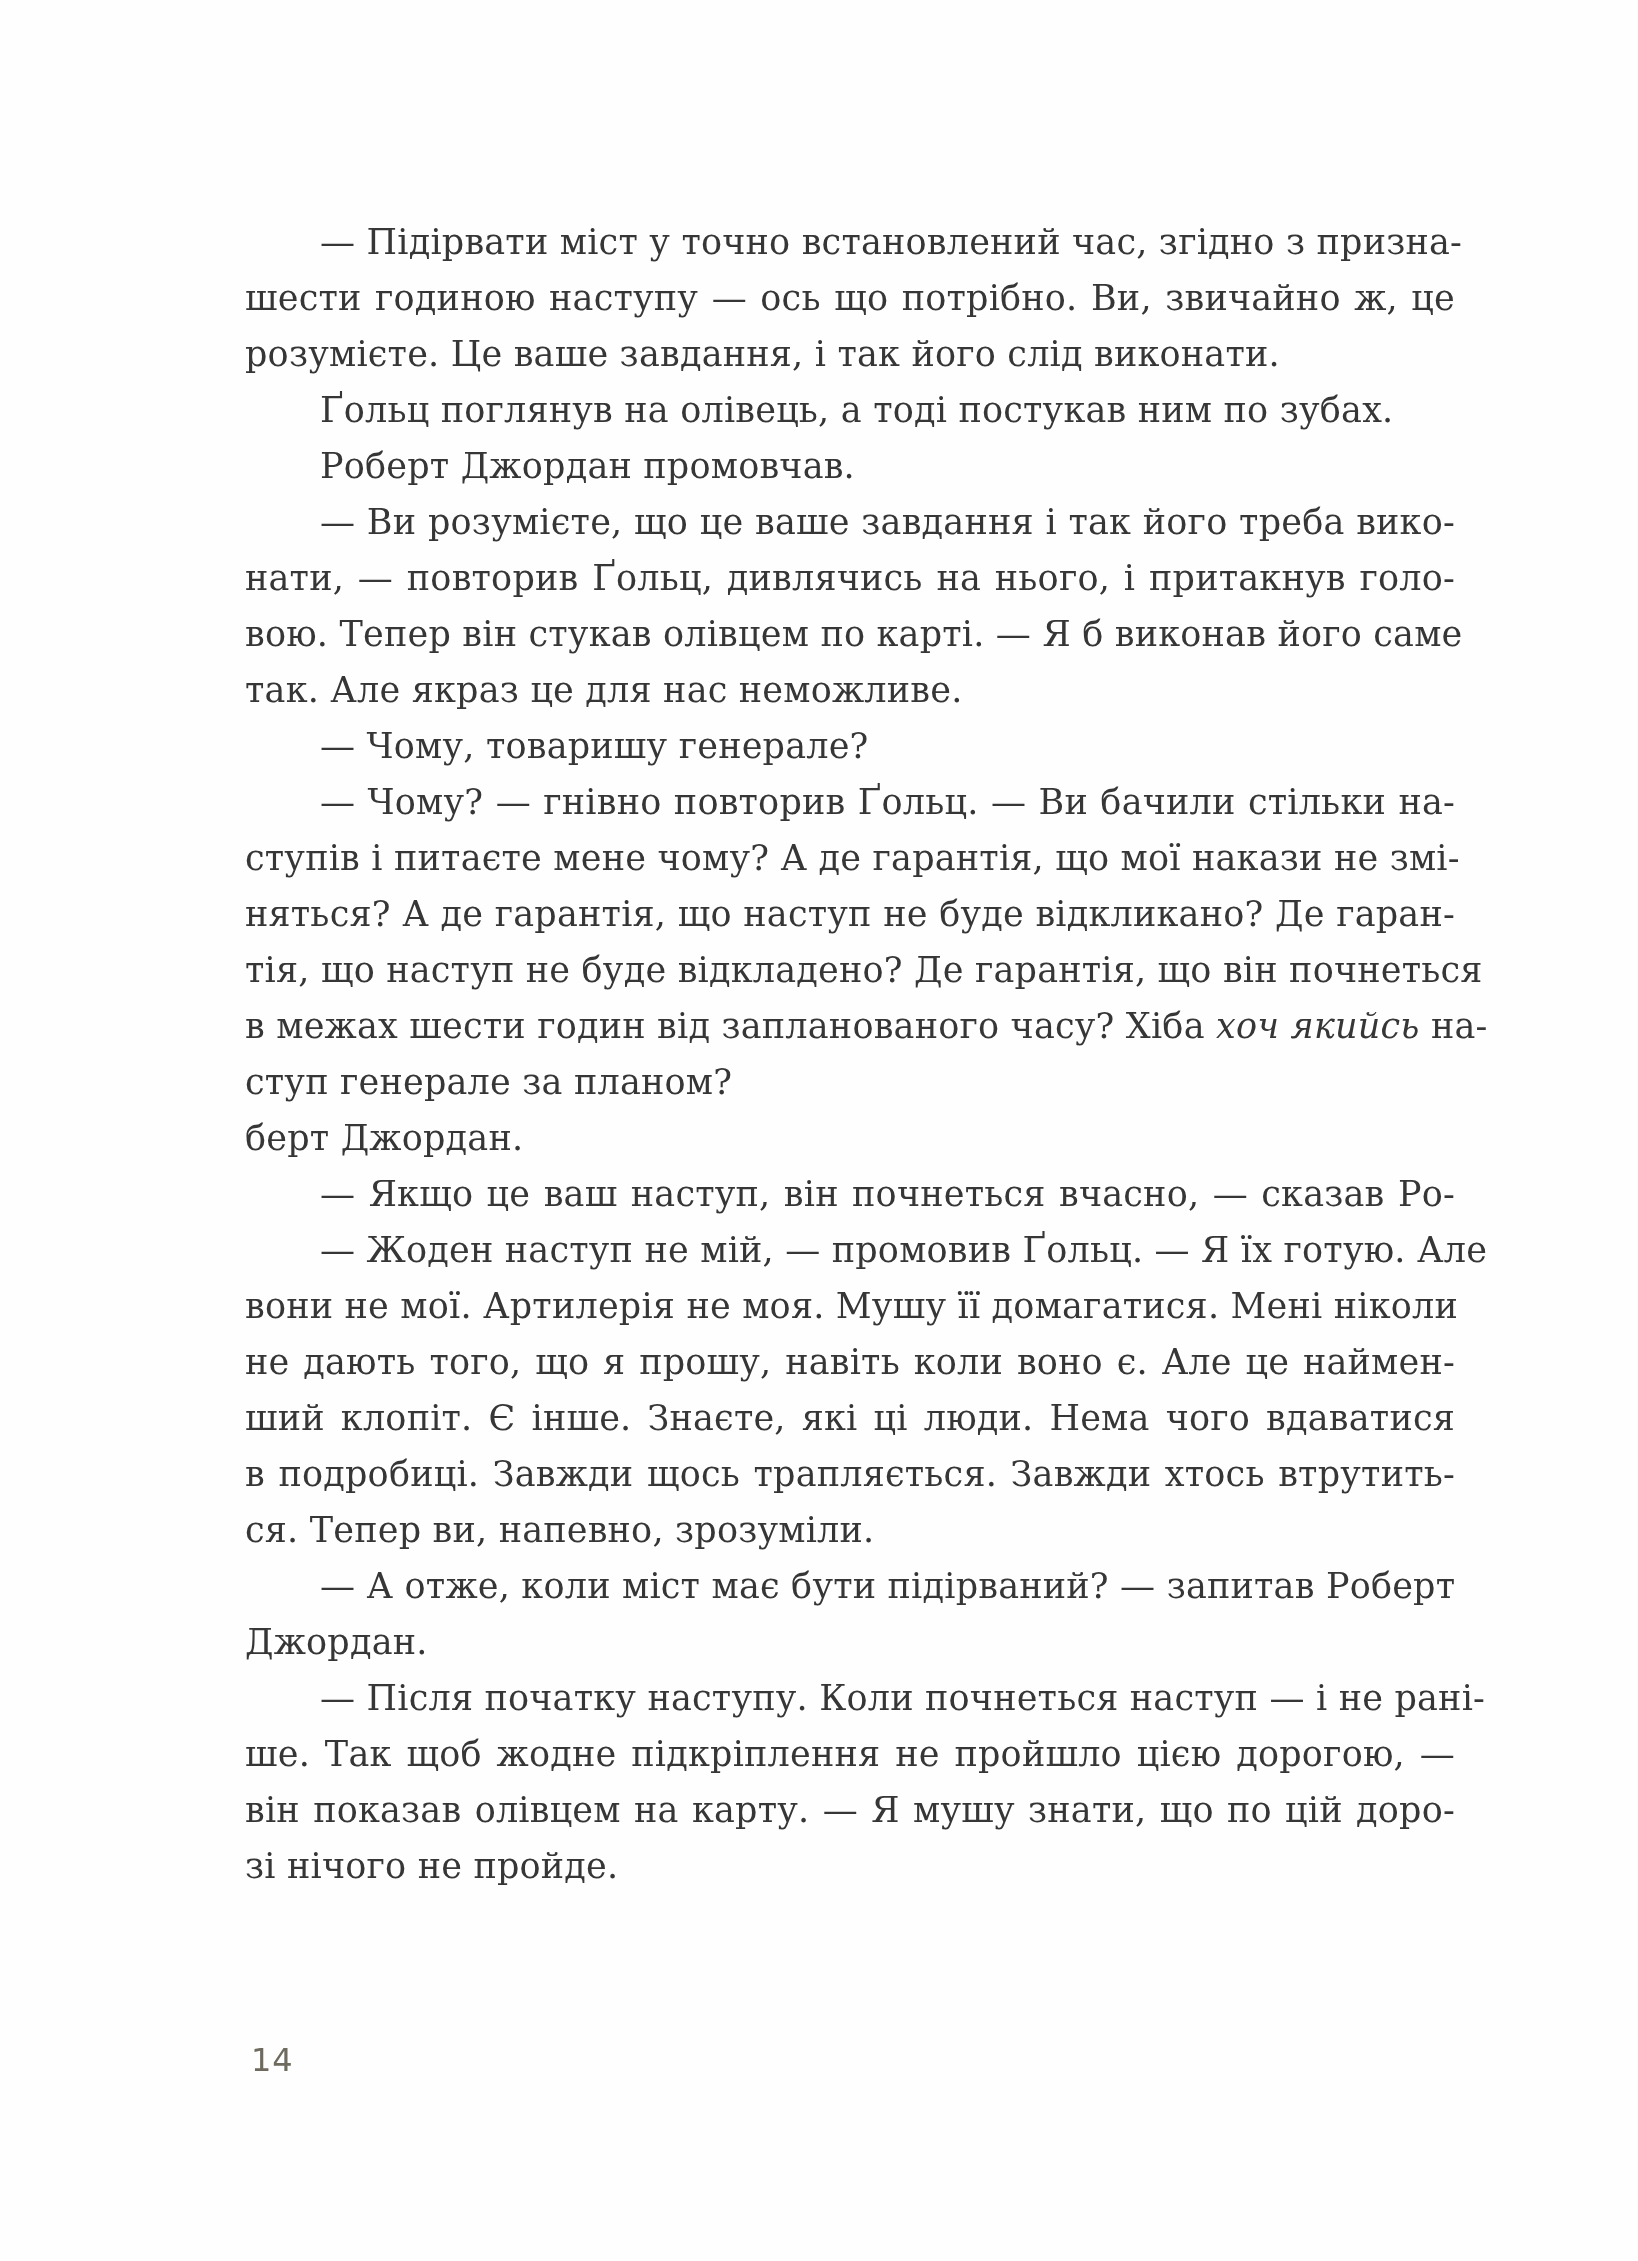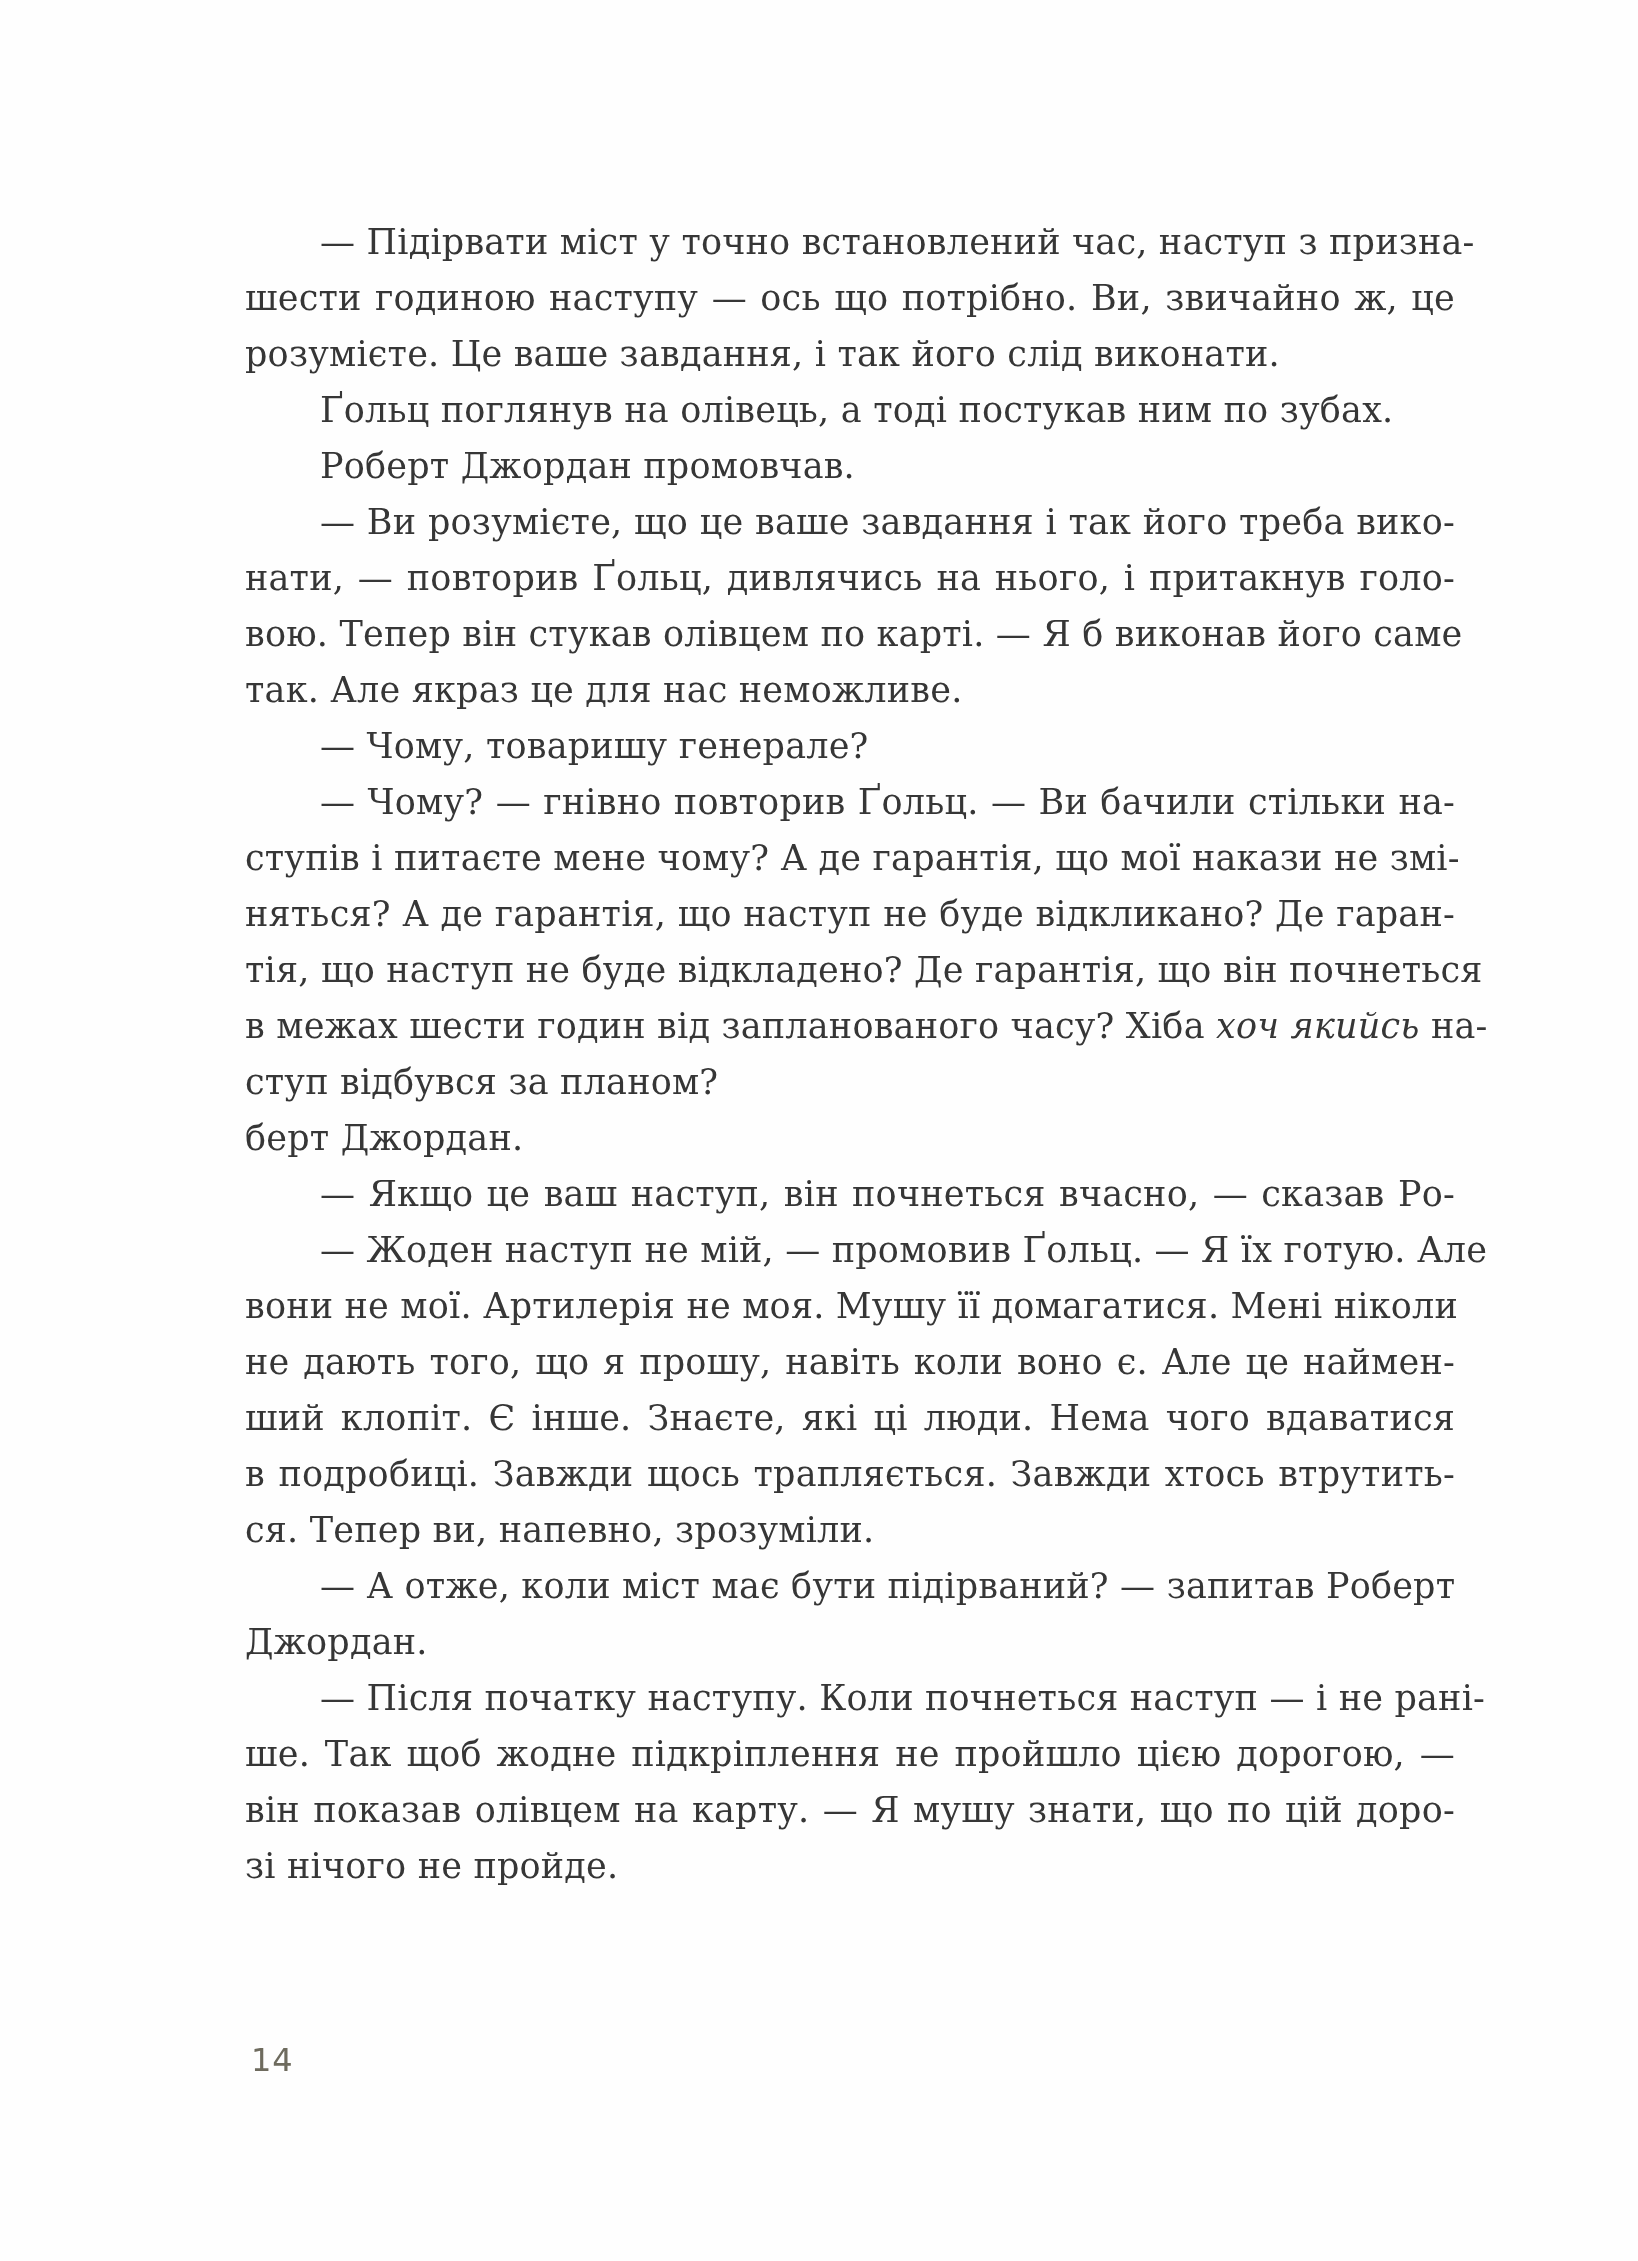--- a/index.html
+++ b/index.html
@@ -56,36 +56,36 @@
     font-size: 32px;
     color: #6e6b5e;
     letter-spacing: 0.9px;
   }
 </style>
 </head>
 <body>
 
 <div class="page">
   <div class="text-block">
-    <span class="line indent">— Підірвати міст у точно встановлений час, наступ з призна-</span>
+    <span class="line indent">— Підірвати міст у точно встановлений час, згідно з призна-</span>
     <span class="line">шести годиною наступу — ось що потрібно. Ви, звичайно ж, це</span>
     <span class="line last">розумієте. Це ваше завдання, і так його слід виконати.</span>
     <span class="line indent last">Ґольц поглянув на олівець, а тоді постукав ним по зубах.</span>
     <span class="line indent last">Роберт Джордан промовчав.</span>
     <span class="line indent">— Ви розумієте, що це ваше завдання і так його треба вико-</span>
     <span class="line">нати, — повторив Ґольц, дивлячись на нього, і притакнув голо-</span>
     <span class="line">вою. Тепер він стукав олівцем по карті. — Я б виконав його саме</span>
     <span class="line last">так. Але якраз це для нас неможливе.</span>
     <span class="line indent last">— Чому, товаришу генерале?</span>
     <span class="line indent">— Чому? — гнівно повторив Ґольц. — Ви бачили стільки на-</span>
     <span class="line">ступів і питаєте мене чому? А де гарантія, що мої накази не змі-</span>
     <span class="line">няться? А де гарантія, що наступ не буде відкликано? Де гаран-</span>
     <span class="line">тія, що наступ не буде відкладено? Де гарантія, що він почнеться</span>
     <span class="line"><span>в межах шести годин від запланованого часу? Хіба </span><em class="it">хоч якийсь</em><span> на-</span></span>
-    <span class="line last">ступ відбувся за планом?</span>
+    <span class="line last">ступ генерале за планом?</span>
     <span class="line last">берт Джордан.</span>
     <span class="line indent">— Якщо це ваш наступ, він почнеться вчасно, — сказав Ро-</span>
     <span class="line indent">— Жоден наступ не мій, — промовив Ґольц. — Я їх готую. Але</span>
     <span class="line">вони не мої. Артилерія не моя. Мушу її домагатися. Мені ніколи</span>
     <span class="line">не дають того, що я прошу, навіть коли воно є. Але це наймен-</span>
     <span class="line">ший клопіт. Є інше. Знаєте, які ці люди. Нема чого вдаватися</span>
     <span class="line">в подробиці. Завжди щось трапляється. Завжди хтось втрутить-</span>
     <span class="line last">ся. Тепер ви, напевно, зрозуміли.</span>
     <span class="line indent">— А отже, коли міст має бути підірваний? — запитав Роберт</span>
     <span class="line last">Джордан.</span>

